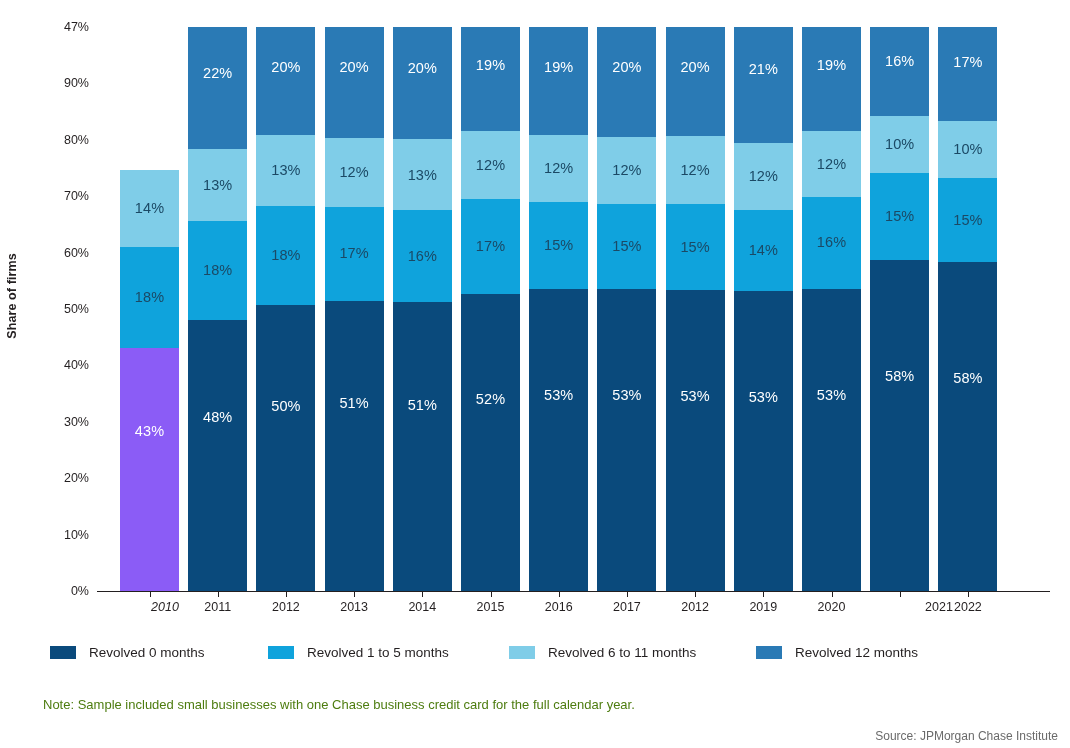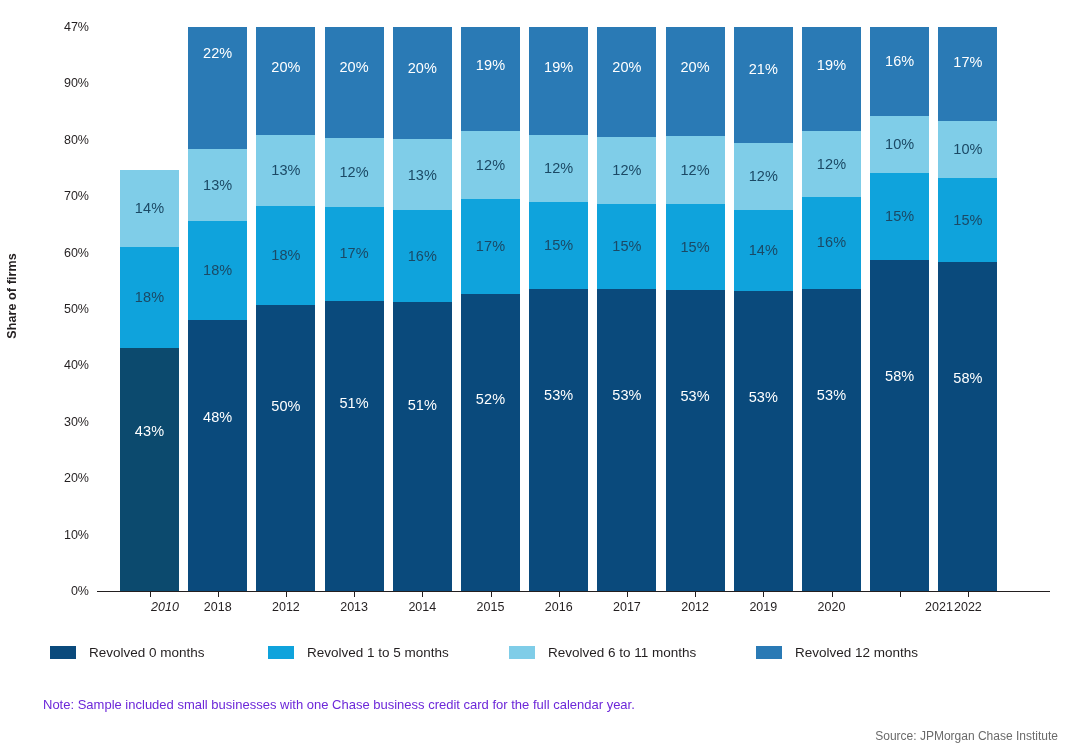--- a/index.html
+++ b/index.html
@@ -135,21 +135,21 @@
     font-size: 13.5px;
     color: #231f20;
   }
 
   
   #note {
     position: absolute;
     left: 43px;
     top: 697px;
     font-size: 13px;
-    color: #6d28d9;
+    color: #4d7c0f;
     white-space: nowrap;
   }
   #source {
     position: absolute;
     right: 12px;
     top: 729px;
     font-size: 12px;
     color: #6a6a6a;
     white-space: nowrap;
   }
@@ -172,41 +172,41 @@
       <div class="ytick-label" style="left: 29px; top: 309px;">50%</div>
       <div class="ytick-label" style="left: 29px; top: 252.6px;">60%</div>
       <div class="ytick-label" style="left: 29px; top: 196.2px;">70%</div>
       <div class="ytick-label" style="left: 29px; top: 139.8px;">80%</div>
       <div class="ytick-label" style="left: 29px; top: 83.4px;">90%</div>
       <div class="ytick-label" style="left: 29px; top: 27px;">47%</div>
     </div>
 
   <div id="plot">
       <div class="bar" style="left: 23px; width: 59px; height: 564px;">
-        <div class="seg anchor-top" style="background: #0c4a6e; height: 247px; bottom: 0px; padding-top: 80.0316px;">
+        <div class="seg anchor-top" style="background: #8b5cf6; height: 247px; bottom: 0px; padding-top: 80.0316px;">
           <span class="seg-label lbl-white">43%</span>
         </div>
         <div class="seg anchor-mid" style="background: rgb(15, 163, 220); height: 101.52px; bottom: 242.52px;">
           <span class="seg-label lbl-dark">18%</span>
         </div>
         <div class="seg anchor-mid" style="background: rgb(127, 205, 232); height: 77.268px; bottom: 344.04px;">
           <span class="seg-label lbl-dark">14%</span>
         </div>
       </div>
       <div class="bar" style="left: 91.2px; width: 59px; height: 564px;">
         <div class="seg anchor-top" style="background: rgb(10, 74, 124); height: 270.72px; bottom: 0px; padding-top: 89.3376px;">
           <span class="seg-label lbl-white">48%</span>
         </div>
         <div class="seg anchor-mid" style="background: rgb(15, 163, 220); height: 99.264px; bottom: 270.72px;">
           <span class="seg-label lbl-dark">18%</span>
         </div>
         <div class="seg anchor-mid" style="background: rgb(127, 205, 232); height: 72.192px; bottom: 369.984px;">
           <span class="seg-label lbl-dark">13%</span>
         </div>
-        <div class="seg anchor-top" style="background: rgb(42, 122, 181); height: 121.824px; bottom: 442.176px; padding-top: 19px;">
+        <div class="seg anchor-top" style="background: rgb(42, 122, 181); height: 121.824px; bottom: 442.176px; padding-top: 39px;">
           <span class="seg-label lbl-white">22%</span>
         </div>
       </div>
       <div class="bar" style="left: 159.4px; width: 59px; height: 564px;">
         <div class="seg anchor-top" style="background: rgb(10, 74, 124); height: 285.948px; bottom: 0px; padding-top: 94.3628px;">
           <span class="seg-label lbl-white">50%</span>
         </div>
         <div class="seg anchor-mid" style="background: rgb(15, 163, 220); height: 99.264px; bottom: 285.948px;">
           <span class="seg-label lbl-dark">18%</span>
         </div>
@@ -358,21 +358,21 @@
         </div>
       </div>
     </div>
 
   <div id="xaxis-line"></div>
 
   <div id="xticks-container">
       <div class="xtick-mark" style="left: 149.5px;"></div>
       <div class="xtick-label" style="left: 165px; font-style: italic;">2010</div>
       <div class="xtick-mark" style="left: 217.7px;"></div>
-      <div class="xtick-label" style="left: 217.7px;">2018</div>
+      <div class="xtick-label" style="left: 217.7px;">2011</div>
       <div class="xtick-mark" style="left: 285.9px;"></div>
       <div class="xtick-label" style="left: 285.9px;">2012</div>
       <div class="xtick-mark" style="left: 354.1px;"></div>
       <div class="xtick-label" style="left: 354.1px;">2013</div>
       <div class="xtick-mark" style="left: 422.3px;"></div>
       <div class="xtick-label" style="left: 422.3px;">2014</div>
       <div class="xtick-mark" style="left: 490.5px;"></div>
       <div class="xtick-label" style="left: 490.5px;">2015</div>
       <div class="xtick-mark" style="left: 558.7px;"></div>
       <div class="xtick-label" style="left: 558.7px;">2016</div>

